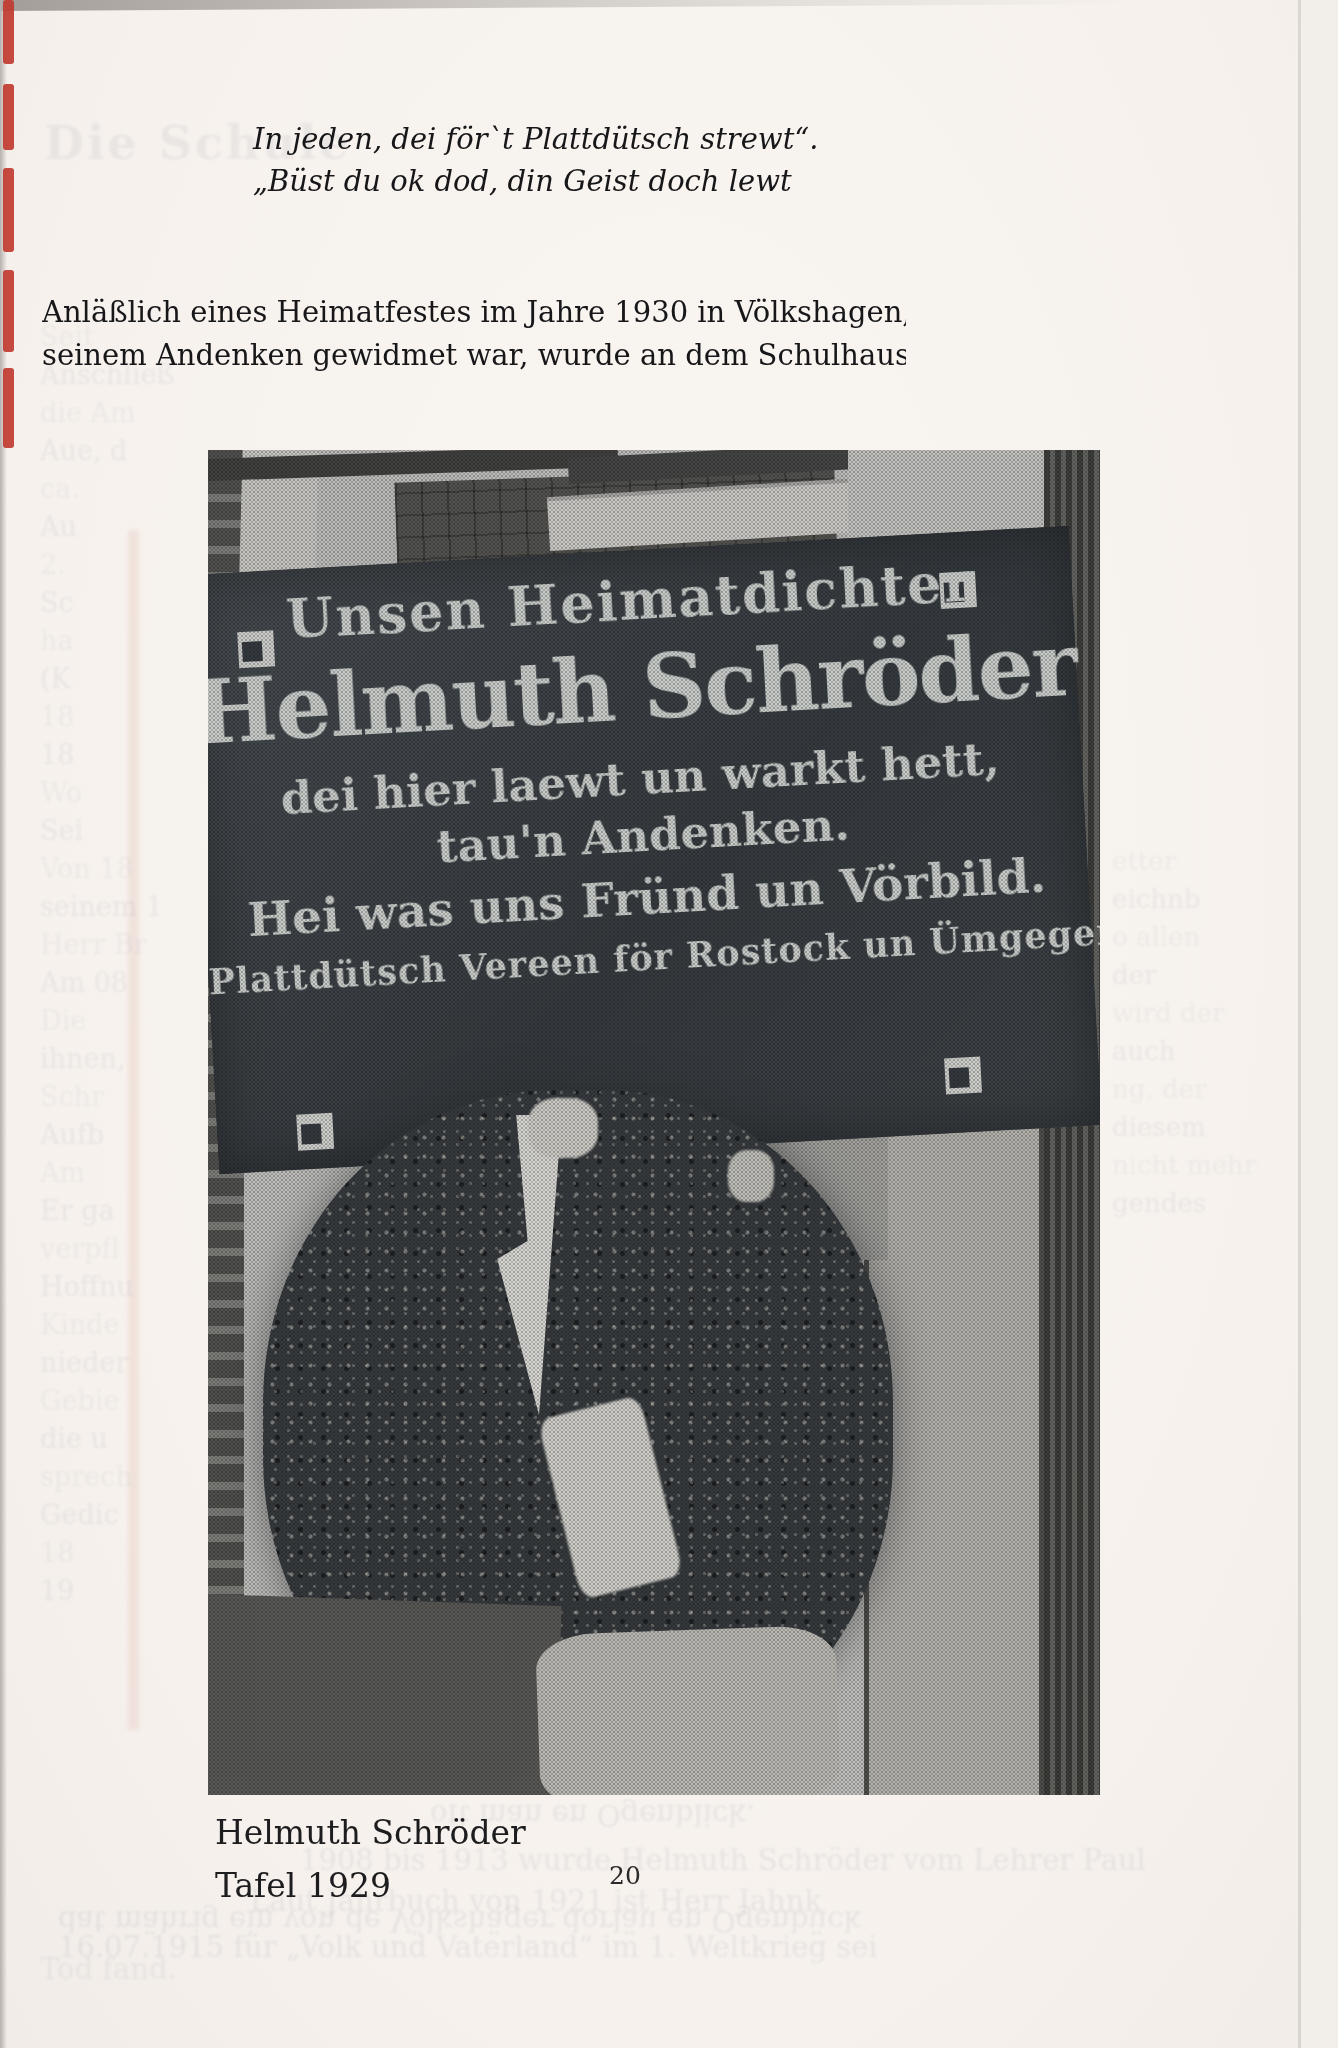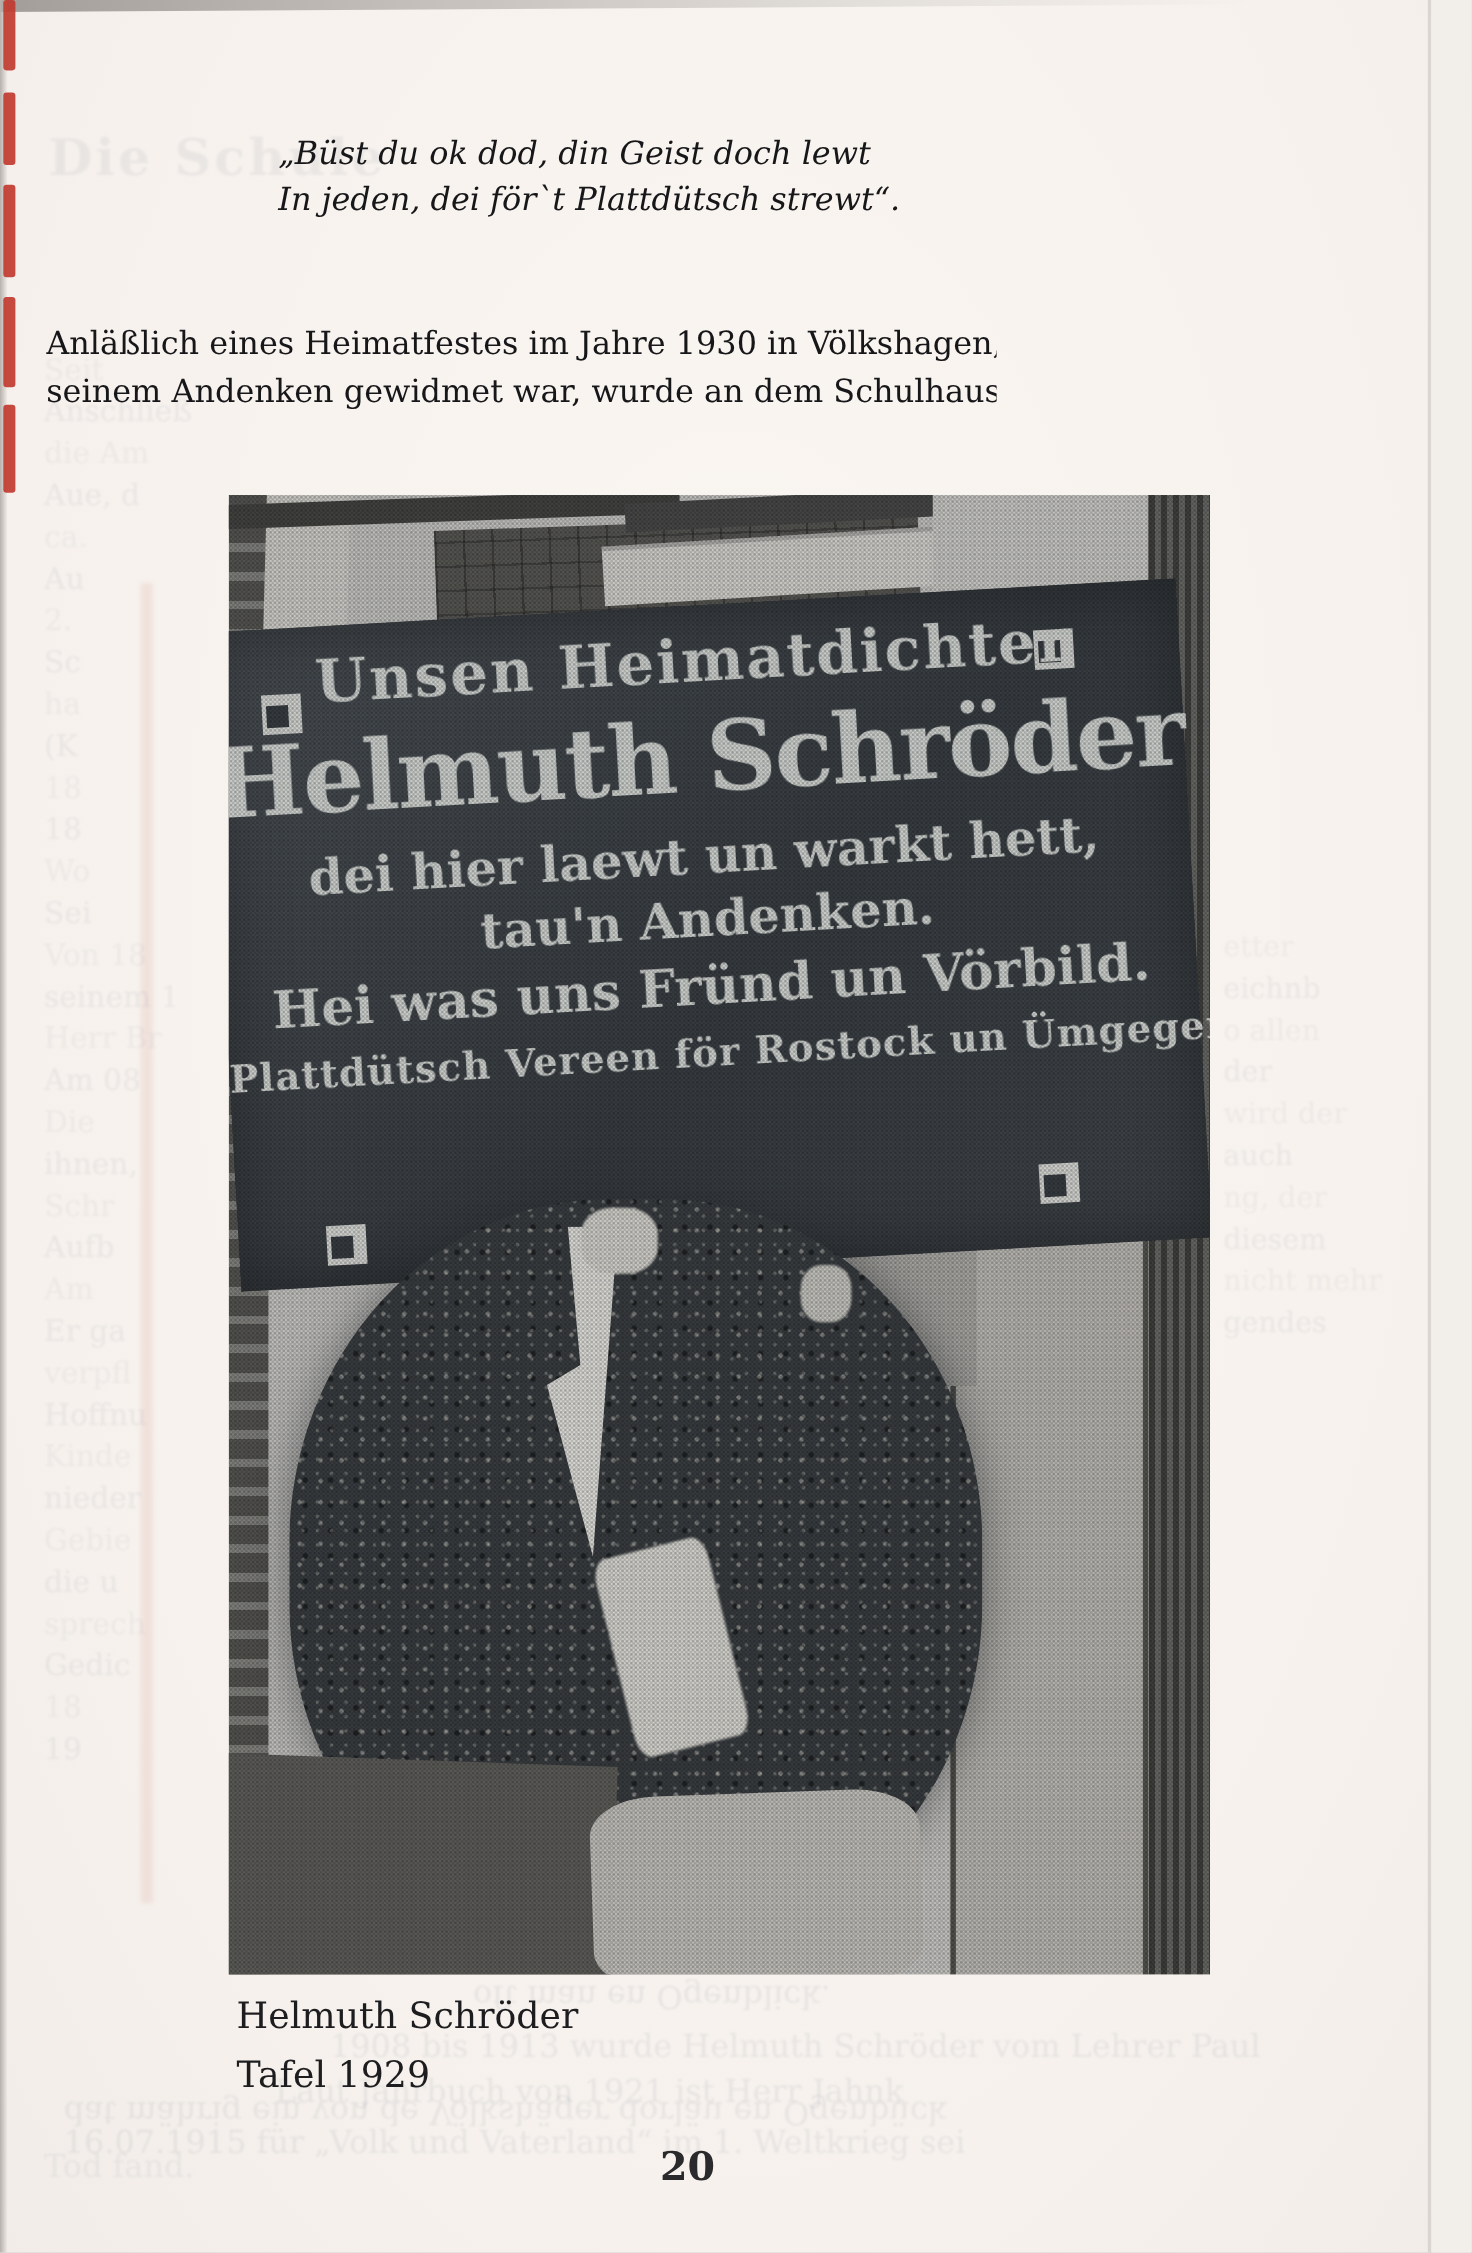--- a/index.html
+++ b/index.html
@@ -36,22 +36,22 @@
   .gb4{left:58px;top:1904px;transform:scaleY(-1);}
   .gb5{left:58px;top:1930px;}
   .gb6{left:40px;top:1952px;opacity:.12;}
   
   .quote{position:absolute;left:253px;top:118px;font-style:italic;font-size:29px;
          line-height:42px;color:#17171a;}
   .para{position:absolute;left:42px;top:291px;width:864px;font-size:29px;line-height:43px;
         color:#17171a;}
   .para .jline{text-align:justify;text-align-last:justify;white-space:nowrap;overflow:hidden;}
   .caption{position:absolute;left:215px;top:1806px;font-size:33px;line-height:53px;color:#1d1d1f;}
-  .pagenum{position:absolute;left:585px;top:1949px;width:80px;text-align:center;
-           font-size:36px;color:#2a2a2c;font-weight:bold;}
+  .pagenum{position:absolute;left:585px;top:1861px;width:80px;text-align:center;
+           font-size:25px;color:#2a2a2c;}
   
   .photo{position:absolute;left:208px;top:450px;width:892px;height:1345px;overflow:hidden;
          background:#c8c5bf;}
   .photo::before{content:"";position:absolute;inset:0;z-index:4;pointer-events:none;
          background:linear-gradient(rgba(86,99,114,.09),rgba(86,99,114,.05));}
   .photo::after{content:"";position:absolute;inset:0;z-index:5;pointer-events:none;
          background-image:
            radial-gradient(rgba(30,40,55,.5) .8px, rgba(30,40,55,0) 1.6px),
            radial-gradient(rgba(30,40,55,.35) .8px, rgba(30,40,55,0) 1.6px);
          background-size:4px 4px,4px 4px;background-position:0 0,2px 2px;
@@ -176,22 +176,22 @@
       <span>gendes</span>
     </div>
   <div class="ghost ghost-b gb1">oft man en Ogenblick.</div>
   <div class="ghost ghost-b gb2">1908 bis 1913 wurde  Helmuth Schröder vom Lehrer Paul</div>
   <div class="ghost ghost-b gb3">Laut Jahrbuch von 1921 ist Herr Jahnk</div>
   <div class="ghost ghost-b gb4">dat mährig ein von de Völkshäger dorläu en Ogenbück</div>
   <div class="ghost ghost-b gb5">16.07.1915 für „Volk und Vaterland“ im 1. Weltkrieg sei</div>
   <div class="ghost ghost-b gb6">Tod fand.</div>
 
   <div class="quote">
+    <div>In jeden, dei för`t Plattdütsch strewt“.</div>
     <div>„Büst du ok dod, din Geist doch lewt</div>
-    <div>In jeden, dei för`t Plattdütsch strewt“.</div>
   </div>
 
   <div class="para">
     <div class="jline">Anläßlich eines Heimatfestes im Jahre 1930 in Völkshagen, das</div>
     <div class="jline">seinem Andenken gewidmet war, wurde an dem Schulhaus eine</div>
   </div>
 
   <div class="photo">
     <div class="ph-left-strip"></div>
     <div class="ph-post"></div>

